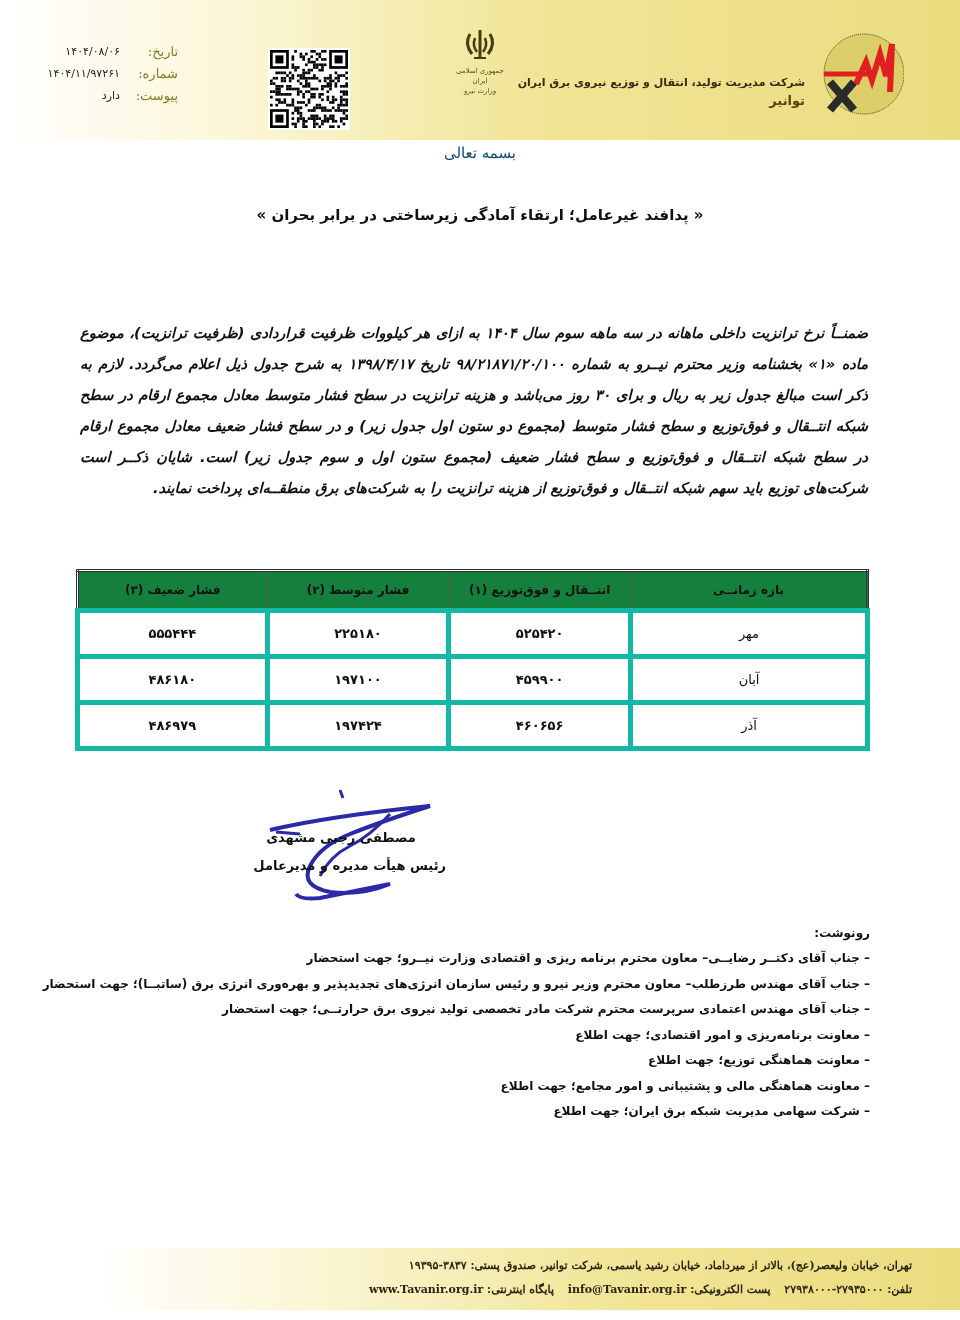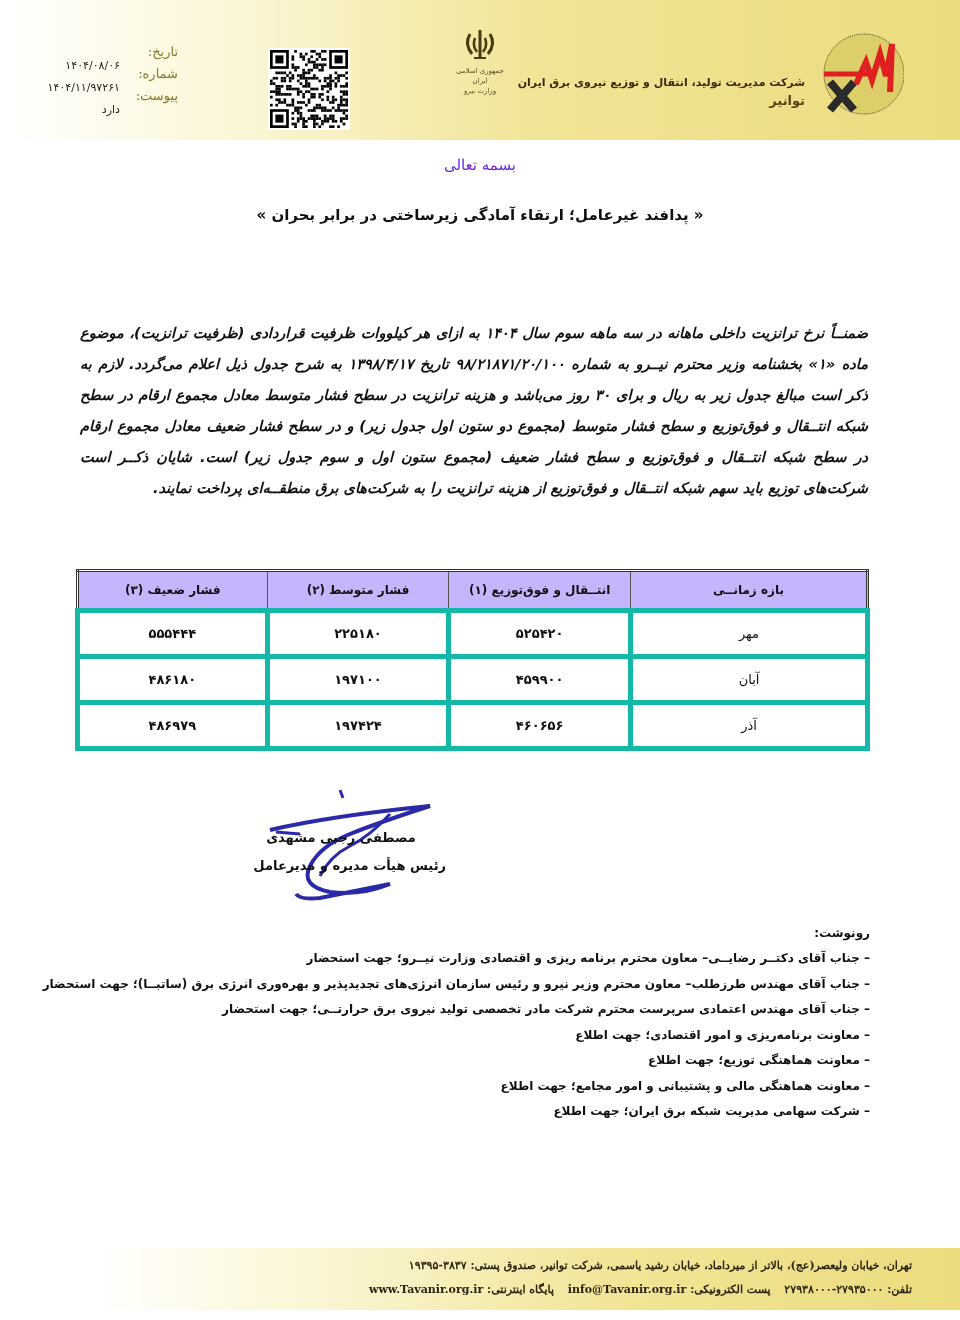--- a/index.html
+++ b/index.html
@@ -16,60 +16,60 @@
   .footer-band {
     position: absolute; left: 90px; top: 1248px; width: 870px; height: 62px;
     background: linear-gradient(to right, #ffffff 0%, #fbf6d6 25%, #f1e597 60%, #ebdc7f 100%);
   }
   .meta {
     position: absolute; left: 18px; top: 44px; width: 160px;
     font-family: "DejaVu Sans", sans-serif; font-size: 11px;
   }
   .meta-row { position: relative; height: 22px; direction: rtl; }
   .meta-label { position: absolute; right: 0; top: 0; color: #8a7a2a; font-family: "DejaVu Serif", serif; font-size: 13px; }
-  .meta-value { position: absolute; right: 58px; top: 15px; color: #222; font-size: 11px; }
+  .meta-value { position: absolute; right: 58px; top: 1px; color: #222; font-size: 11px; }
 
   .qr {
     position: absolute; left: 268px; top: 48px; width: 82px; height: 82px;
     background: #fff; padding: 2px; box-sizing: border-box;
   }
   .emblem {
     position: absolute; left: 448px; top: 26px; width: 64px; height: 70px; text-align: center;
   }
   .emblem-text { font-family: "DejaVu Serif", serif; font-size: 7px; color: #5a4a20; direction: rtl; line-height: 10px; }
   .company-text {
     position: absolute; right: 155px; top: 76px; direction: rtl; text-align: right;
     font-family: "DejaVu Sans", sans-serif; font-weight: bold;
   }
   .company-line1 { font-size: 11px; color: #3a2a10; white-space: nowrap; }
   .company-line2 { font-size: 13px; color: #5a4010; margin-top: 4px; margin-right: 0px; }
   .logo { position: absolute; left: 820px; top: 32px; width: 84px; height: 84px; }
 
   .bismillah {
-    position: absolute; left: 0; width: 960px; top: 156px; text-align: center;
-    font-family: "DejaVu Serif", serif; font-size: 15px; color: #6d28d9; direction: rtl;
+    position: absolute; left: 0; width: 960px; top: 144px; text-align: center;
+    font-family: "DejaVu Serif", serif; font-size: 15px; color: #0c4a6e; direction: rtl;
   }
   .doc-title {
     position: absolute; left: 0; width: 960px; top: 206px; text-align: center;
     font-family: "DejaVu Sans", sans-serif; font-weight: bold; font-size: 15px; direction: rtl;
   }
 
   .body-text {
     position: absolute; left: 80px; width: 788px; top: 318px;
     direction: rtl; text-align: justify; text-align-last: right;
     font-family: "DejaVu Sans", sans-serif; font-weight: bold; font-size: 14.5px; line-height: 31px; font-style: italic;
   }
 
   .rate-table {
     position: absolute; left: 75px; top: 569px; width: 795px;
     border: 3px double #333; border-collapse: collapse; direction: rtl;
     font-family: "DejaVu Sans", sans-serif;
   }
   .rate-table th {
-    background: #c4b5fd; height: 34px; font-size: 12px; font-weight: bold;
+    background: #15803d; height: 34px; font-size: 12px; font-weight: bold;
     border: 1px solid #555; border-bottom: 3px double #333;
   }
   .rate-table td {
     height: 39px; text-align: center; border: 5px solid #14b8a6; font-size: 13px; font-weight: bold;
   }
   .rate-table td.period { font-weight: normal; font-size: 13px; }
 
   .signature {
     position: absolute; left: 240px; top: 786px; width: 200px; height: 120px;
   }

